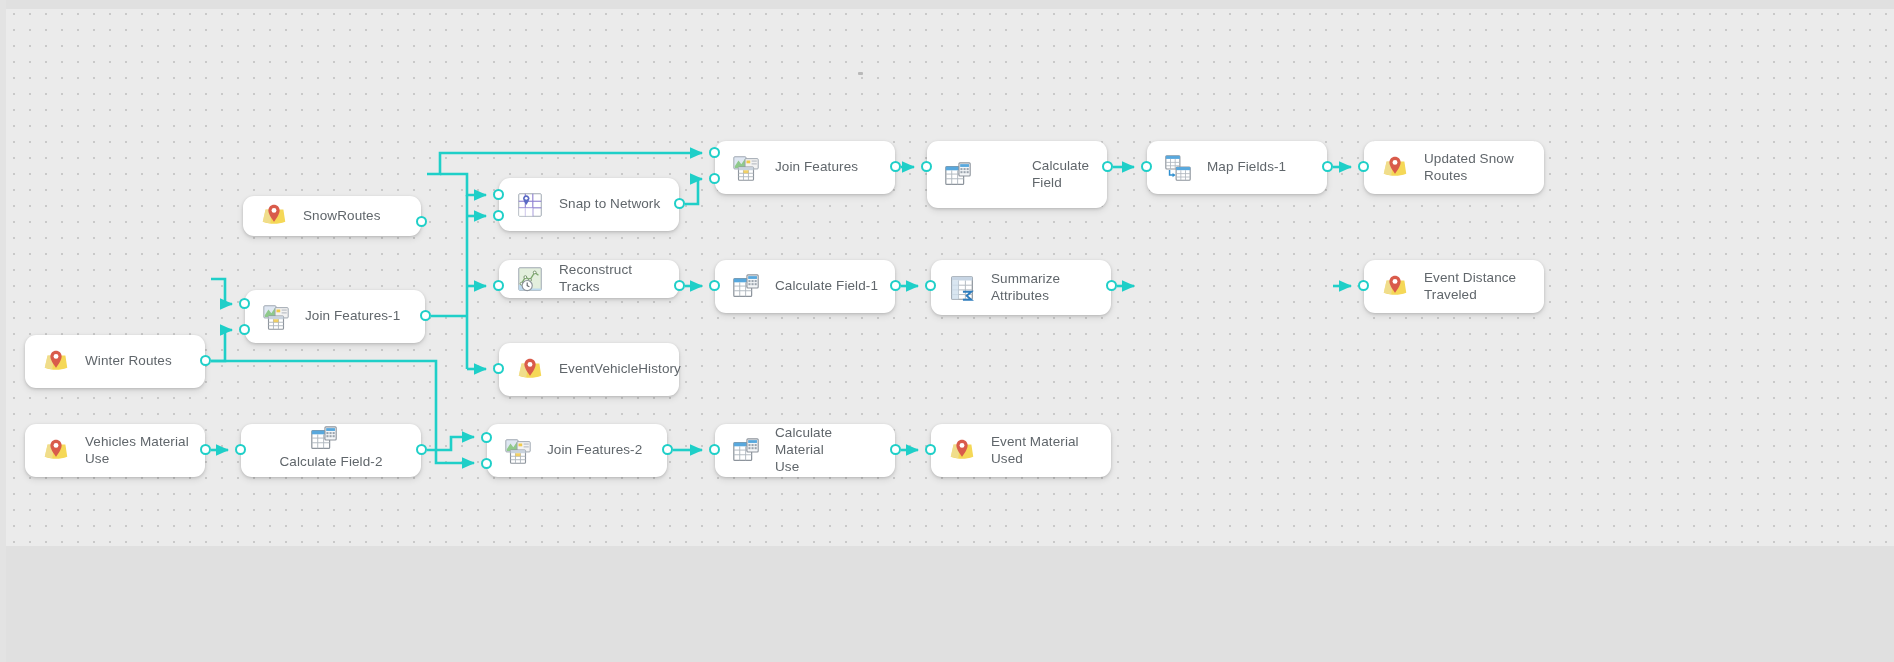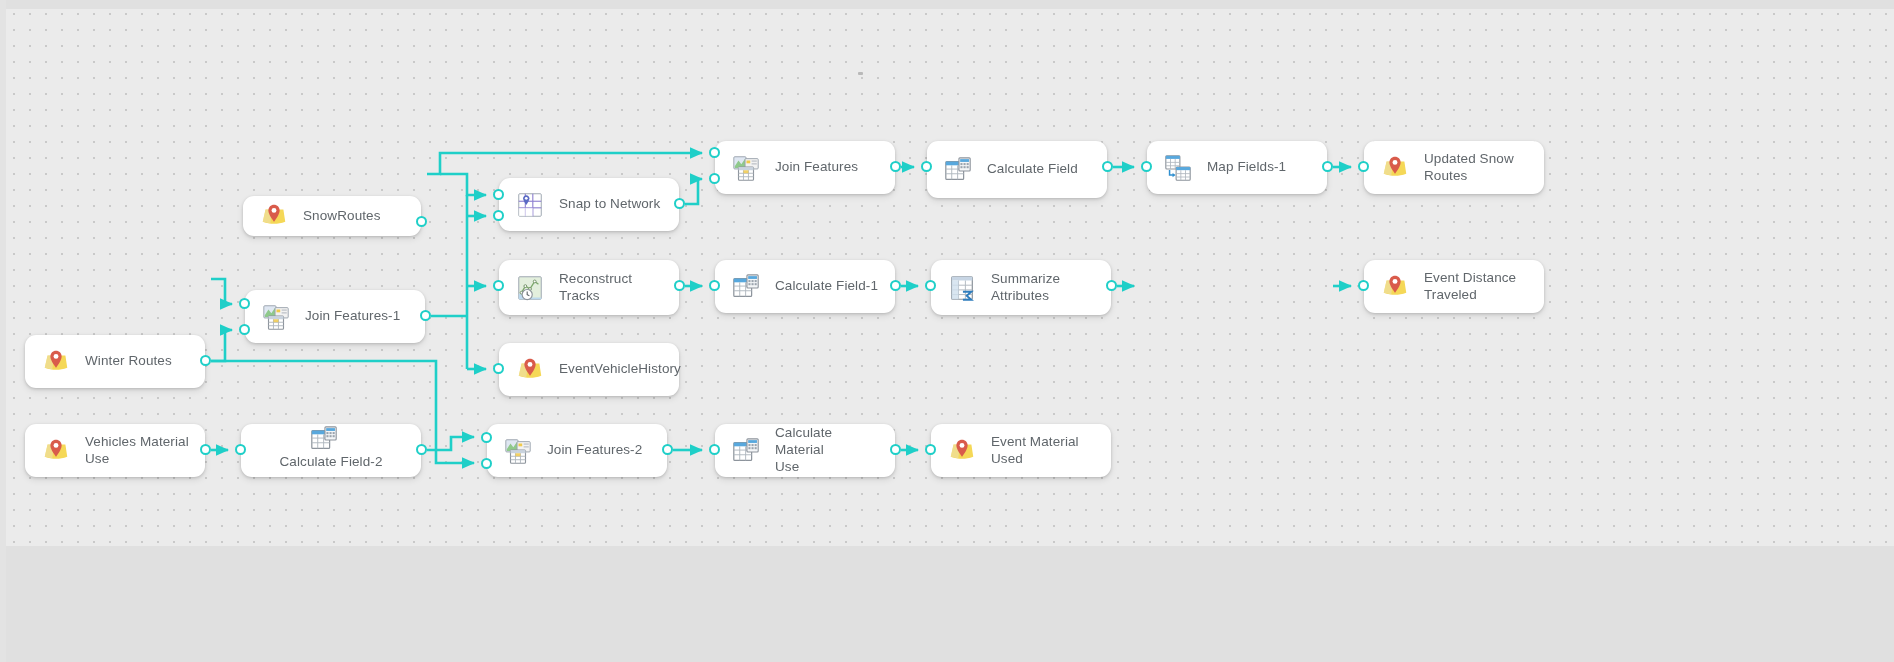--- a/index.html
+++ b/index.html
@@ -236,21 +236,21 @@
       <rect x="4" y="19" width="15" height="9" fill="#ffffff" opacity="0.6"></rect>
       <path d="M12 5.5 C10.1 5.5 8.6 7 8.6 8.9 C8.6 11.5 12 16 12 16 C12 16 15.4 11.5 15.4 8.9 C15.4 7 13.9 5.5 12 5.5 Z" fill="#5a6ac4"></path>
       <circle cx="12" cy="8.9" r="1.5" fill="#ffffff"></circle>
     </svg>
     <span class="lbl">Snap to Network</span>
     <div class="port" style="left:-6px;top:11px;"></div>
     <div class="port" style="left:-6px;top:32px;"></div>
     <div class="port" style="right:-6px;top:20px;"></div>
   </div>
 
-  <div class="node" style="left:499px;top:260px;width:180px;height:55px;align-items:center;">
+  <div class="node" style="left:499px;top:260px;width:180px;height:38px;align-items:center;">
     <svg class="ic" viewBox="0 0 32 32">
       <rect x="4" y="4" width="24" height="24" rx="1" fill="#e3efdd" stroke="#9aa3ad" stroke-width="1"></rect>
       <path d="M4 22 C9 22 9 26 14 26 L28 26 L28 28 L4 28 Z" fill="#bcd9ee"></path>
       <polyline points="7,21 11,14 16,17 21,9 25,12" fill="none" stroke="#7ba86b" stroke-width="1.4"></polyline>
       <circle cx="7" cy="21" r="1.5" fill="#ffffff" stroke="#6f8f63" stroke-width="1"></circle>
       <circle cx="11" cy="14" r="1.5" fill="#ffffff" stroke="#6f8f63" stroke-width="1"></circle>
       <circle cx="16" cy="17" r="1.5" fill="#ffffff" stroke="#6f8f63" stroke-width="1"></circle>
       <circle cx="21" cy="9" r="1.5" fill="#ffffff" stroke="#6f8f63" stroke-width="1"></circle>
       <circle cx="13" cy="23" r="5.4" fill="#ffffff" stroke="#8d949c" stroke-width="1.2"></circle>
       <path d="M13 19.6 L13 23 L15.4 24.4" stroke="#60666b" stroke-width="1.2" fill="none"></path>
@@ -357,21 +357,21 @@
           <rect x="21.9" y="11.9" width="2.2" height="2.2"></rect>
           <rect x="25.2" y="11.9" width="2.2" height="2.2"></rect>
       </g>
     </svg>
     <span class="lbl">Calculate Material
 Use</span>
     <div class="port" style="left:-6px;top:20px;"></div>
     <div class="port" style="right:-6px;top:20px;"></div>
   </div>
 
-  <div class="node" style="left:927px;top:141px;width:180px;height:57px;">
+  <div class="node" style="left:927px;top:141px;width:180px;height:67px;gap:45px;">
     <svg class="ic" viewBox="0 0 32 32">
       <rect x="3" y="7" width="19" height="19" rx="1" fill="#ffffff" stroke="#8d949c" stroke-width="1.3"></rect>
       <rect x="3" y="7" width="19" height="4" fill="#58a8dd"></rect>
       <line x1="3" y1="15" x2="22" y2="15" stroke="#b0b7bf" stroke-width="1"></line>
       <line x1="3" y1="20" x2="22" y2="20" stroke="#b0b7bf" stroke-width="1"></line>
       <line x1="9.3" y1="11" x2="9.3" y2="26" stroke="#b0b7bf" stroke-width="1"></line>
       <line x1="15.6" y1="11" x2="15.6" y2="26" stroke="#b0b7bf" stroke-width="1"></line>
       <rect x="17" y="3" width="12" height="14" rx="1" fill="#f4f6f8" stroke="#8d949c" stroke-width="1.2"></rect>
       <rect x="18.3" y="4.4" width="9.4" height="3" fill="#58a8dd"></rect>
       <g fill="#9aa3ad">

